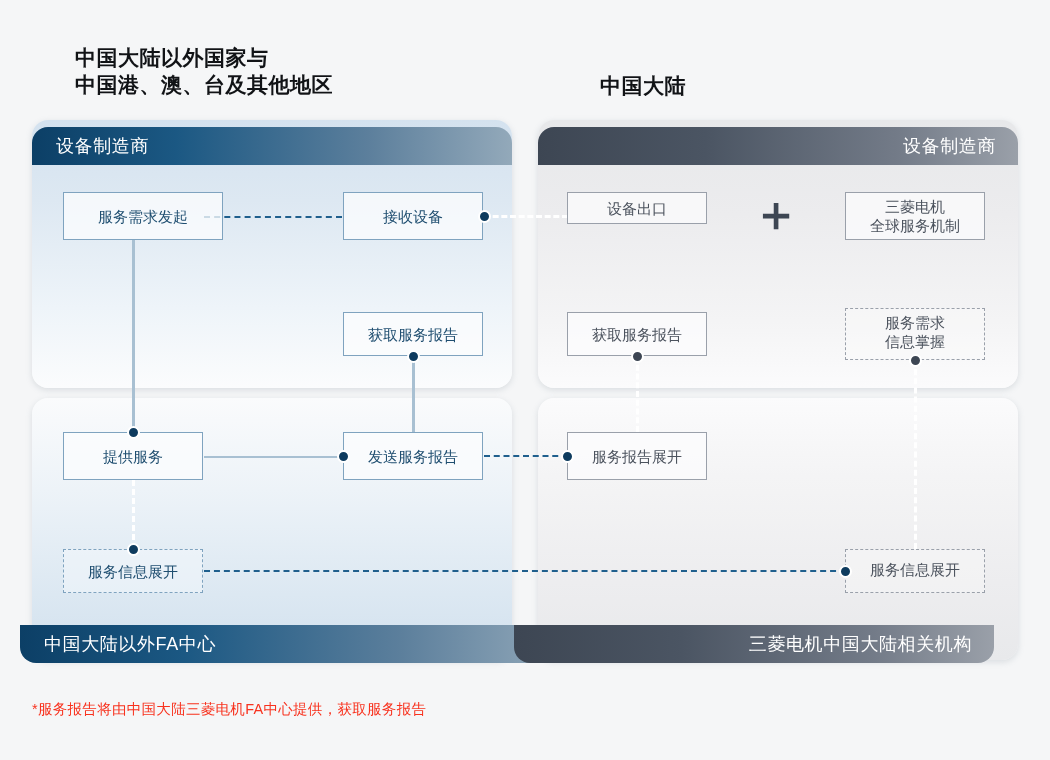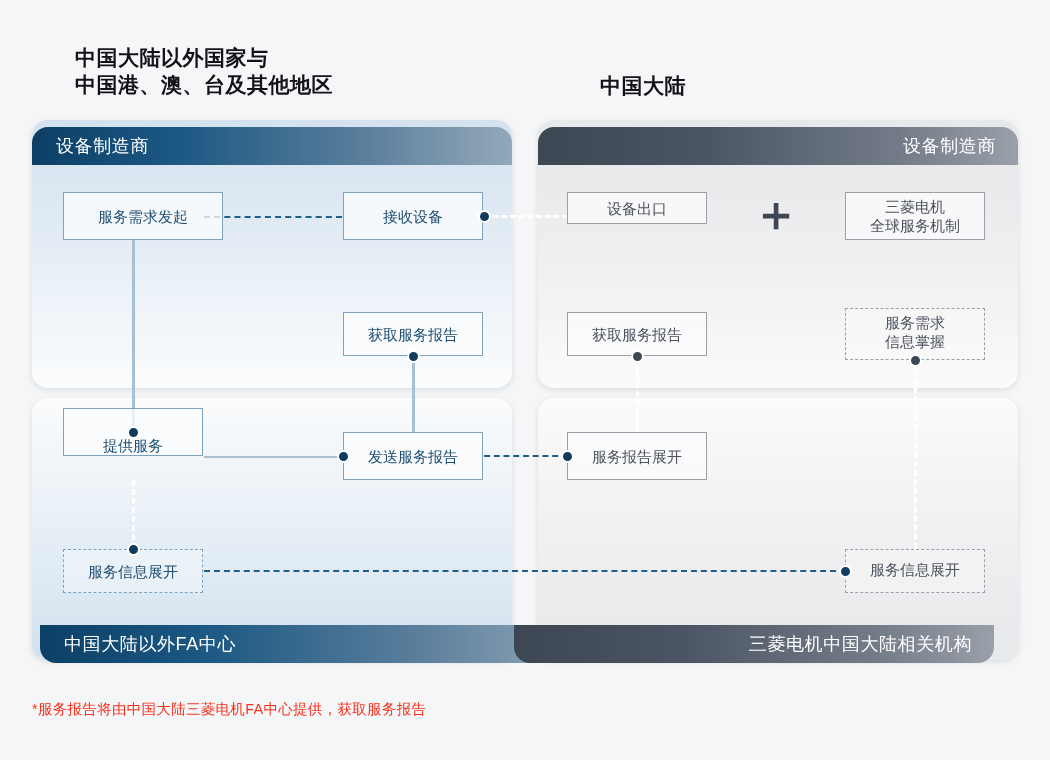--- a/index.html
+++ b/index.html
@@ -52,21 +52,21 @@
     letter-spacing: .6px;
     z-index: 6;
   }
   .bar.blue   { background: linear-gradient(90deg,#0c3f66 0%,#1b5883 30%,#5c7f9c 70%,#93a9ba 100%); }
   .bar.slate  { background: linear-gradient(90deg,#3d4653 0%,#4b5563 35%,#737b88 75%,#9aa0a9 100%); }
   .bar.left-al  { justify-content: flex-start; padding-left: 24px; }
   .bar.right-al { justify-content: flex-end;   padding-right: 22px; }
 
   #bar-tl { left: 32px;  top: 127px; width: 480px; border-top-left-radius: 16px; border-top-right-radius: 16px; }
   #bar-tr { left: 538px; top: 127px; width: 480px; border-top-left-radius: 16px; border-top-right-radius: 16px; }
-  #bar-bl { left: 40px;  top: 625px; width: 544px; border-bottom-left-radius: 16px; border-bottom-right-radius: 16px; }
+  #bar-bl { left: 20px;  top: 625px; width: 544px; border-bottom-left-radius: 16px; border-bottom-right-radius: 16px; }
   #bar-br { left: 514px; top: 625px; width: 480px; border-bottom-left-radius: 16px; border-bottom-right-radius: 16px; }
 
   
   .node {
     position: absolute;
     display: flex;
     align-items: center;
     justify-content: center;
     text-align: center;
     font-size: 15px;
@@ -93,21 +93,21 @@
     border: 1px dashed #9aa0aa;
     background: rgba(252,252,253,.35);
     color: #4c535e;
     font-family: Liberation Mono, monospace;
   }
 
   
   #n-req   { left: 63px;  top: 192px; width: 160px; height: 48px; }
   #n-recv  { left: 343px; top: 192px; width: 140px; height: 48px; }
   #n-getrp { left: 343px; top: 312px; width: 140px; height: 44px; }
-  #n-prov  { left: 63px;  top: 408px; width: 140px; height: 48px; align-items: flex-end; }
+  #n-prov  { left: 63px;  top: 432px; width: 140px; height: 48px; }
   #n-send  { left: 343px; top: 432px; width: 140px; height: 48px; }
   #n-infoL { left: 63px;  top: 549px; width: 140px; height: 44px; }
 
   
   #n-exp   { left: 567px; top: 192px; width: 140px; height: 32px; }
   #n-mech  { left: 845px; top: 192px; width: 140px; height: 48px; }
   #n-getrpR{ left: 567px; top: 312px; width: 140px; height: 44px; }
   #n-grasp { left: 845px; top: 308px; width: 140px; height: 52px; }
   #n-rpopen{ left: 567px; top: 432px; width: 140px; height: 48px; }
   #n-infoR { left: 845px; top: 549px; width: 140px; height: 44px; }

